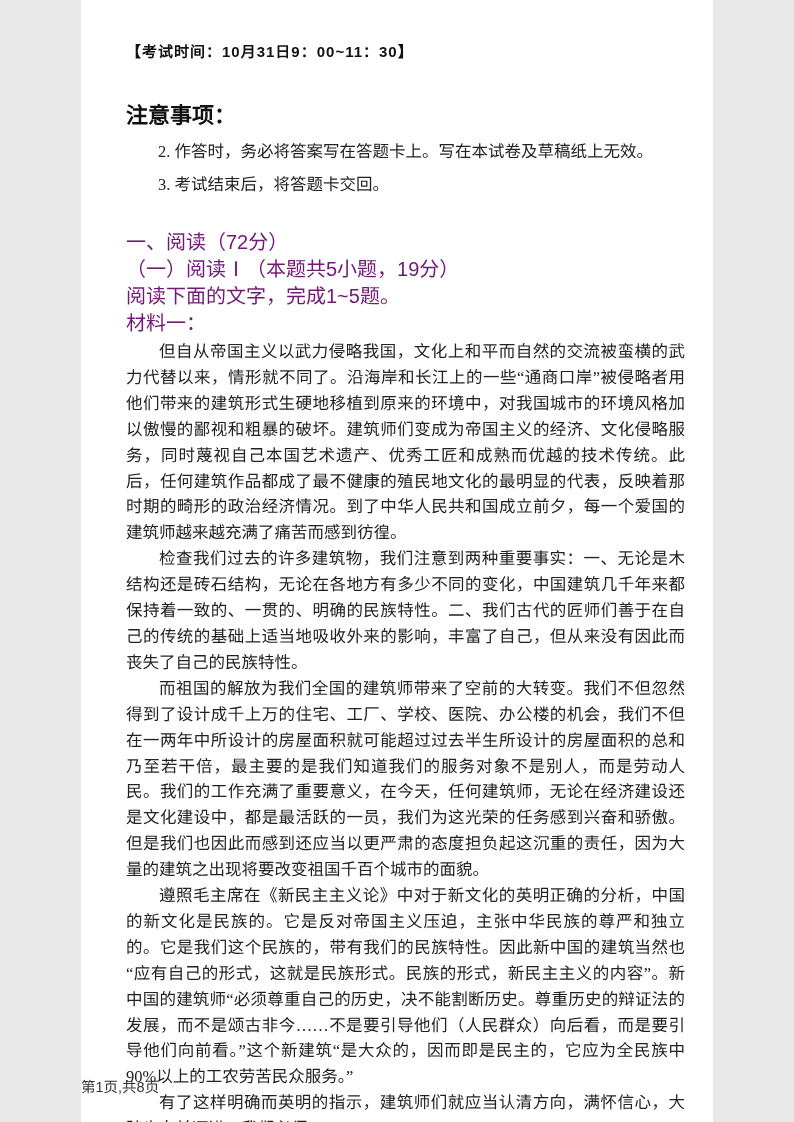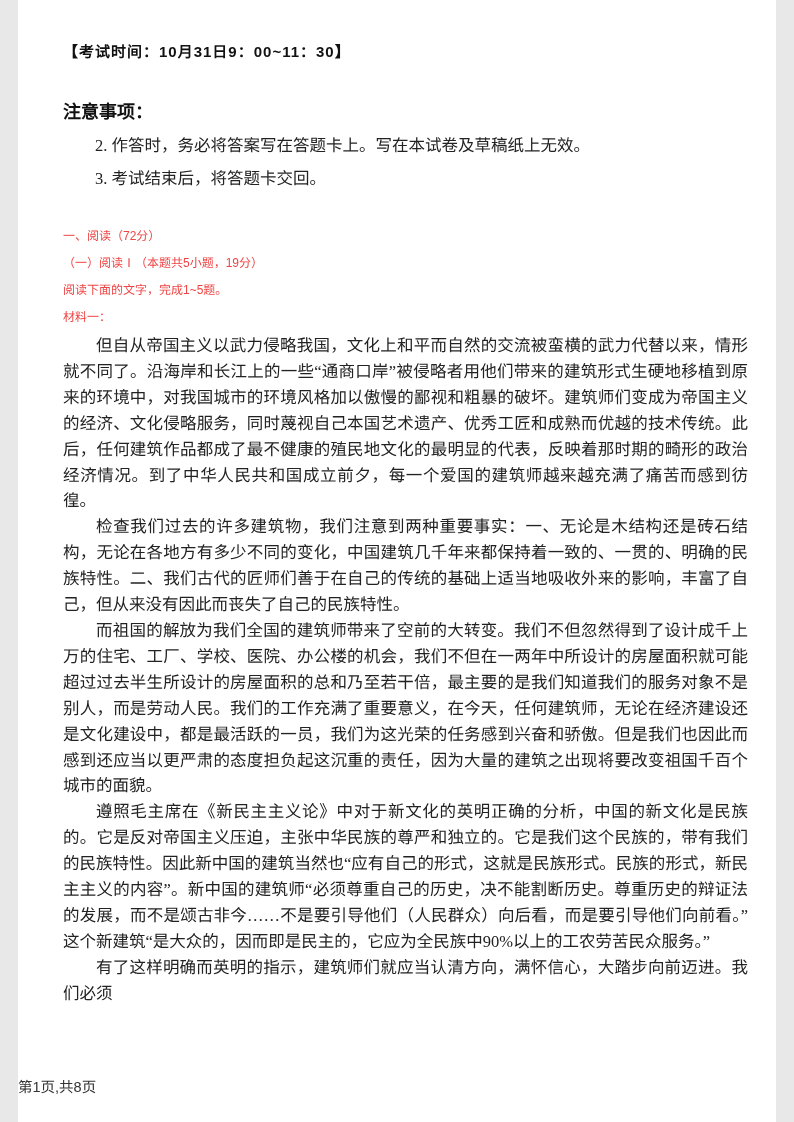--- a/index.html
+++ b/index.html
@@ -1,18 +1,18 @@
 <!DOCTYPE html>
 <html lang="zh-CN"><head>
 <meta charset="utf-8">
 <style>
   html,body{margin:0;padding:0;background:#e8e8e8;}
   .sheet{
     position:relative;
-    width:758px;height:1122px;
+    width:632px;height:1122px;
     margin:0 auto;
     background:#ffffff;
     color:#1c1c1c;
     font-family:"Liberation Serif", serif;
     box-sizing:border-box;
     padding:40px 28px 0 45px;
     overflow:hidden;
   }
   .exam-time{
     font-family:"Liberation Sans", sans-serif;
@@ -27,36 +27,36 @@
     font-family:"Liberation Sans", sans-serif;
     font-weight:bold;
     font-size:37px;
     letter-spacing:9px;
     color:#111;
   }
   .notice{margin-top:36px;}
   .notice-heading{
     font-family:"Liberation Sans", sans-serif;
     font-weight:bold;
-    font-size:18px;
+    font-size:22px;
     color:#111;
   }
   .notice-list{margin-top:6px;}
   .notice-item{
     margin-left:32px;
     font-size:16.5px;
     line-height:33px;
     color:#222;
   }
   .reading-section{margin-top:28px;}
   .sec-line{
     font-family:"Liberation Sans", sans-serif;
-    font-size:12px;
+    font-size:20px;
     line-height:27px;
-    color:#ef4444;
+    color:#701a75;
   }
   .material-body{margin-top:2px;}
   .para{
     margin:0;
     text-indent:2em;
     font-size:16.5px;
     line-height:25.9px;
     text-align:justify;
     text-justify:inter-character;
     color:#222;

